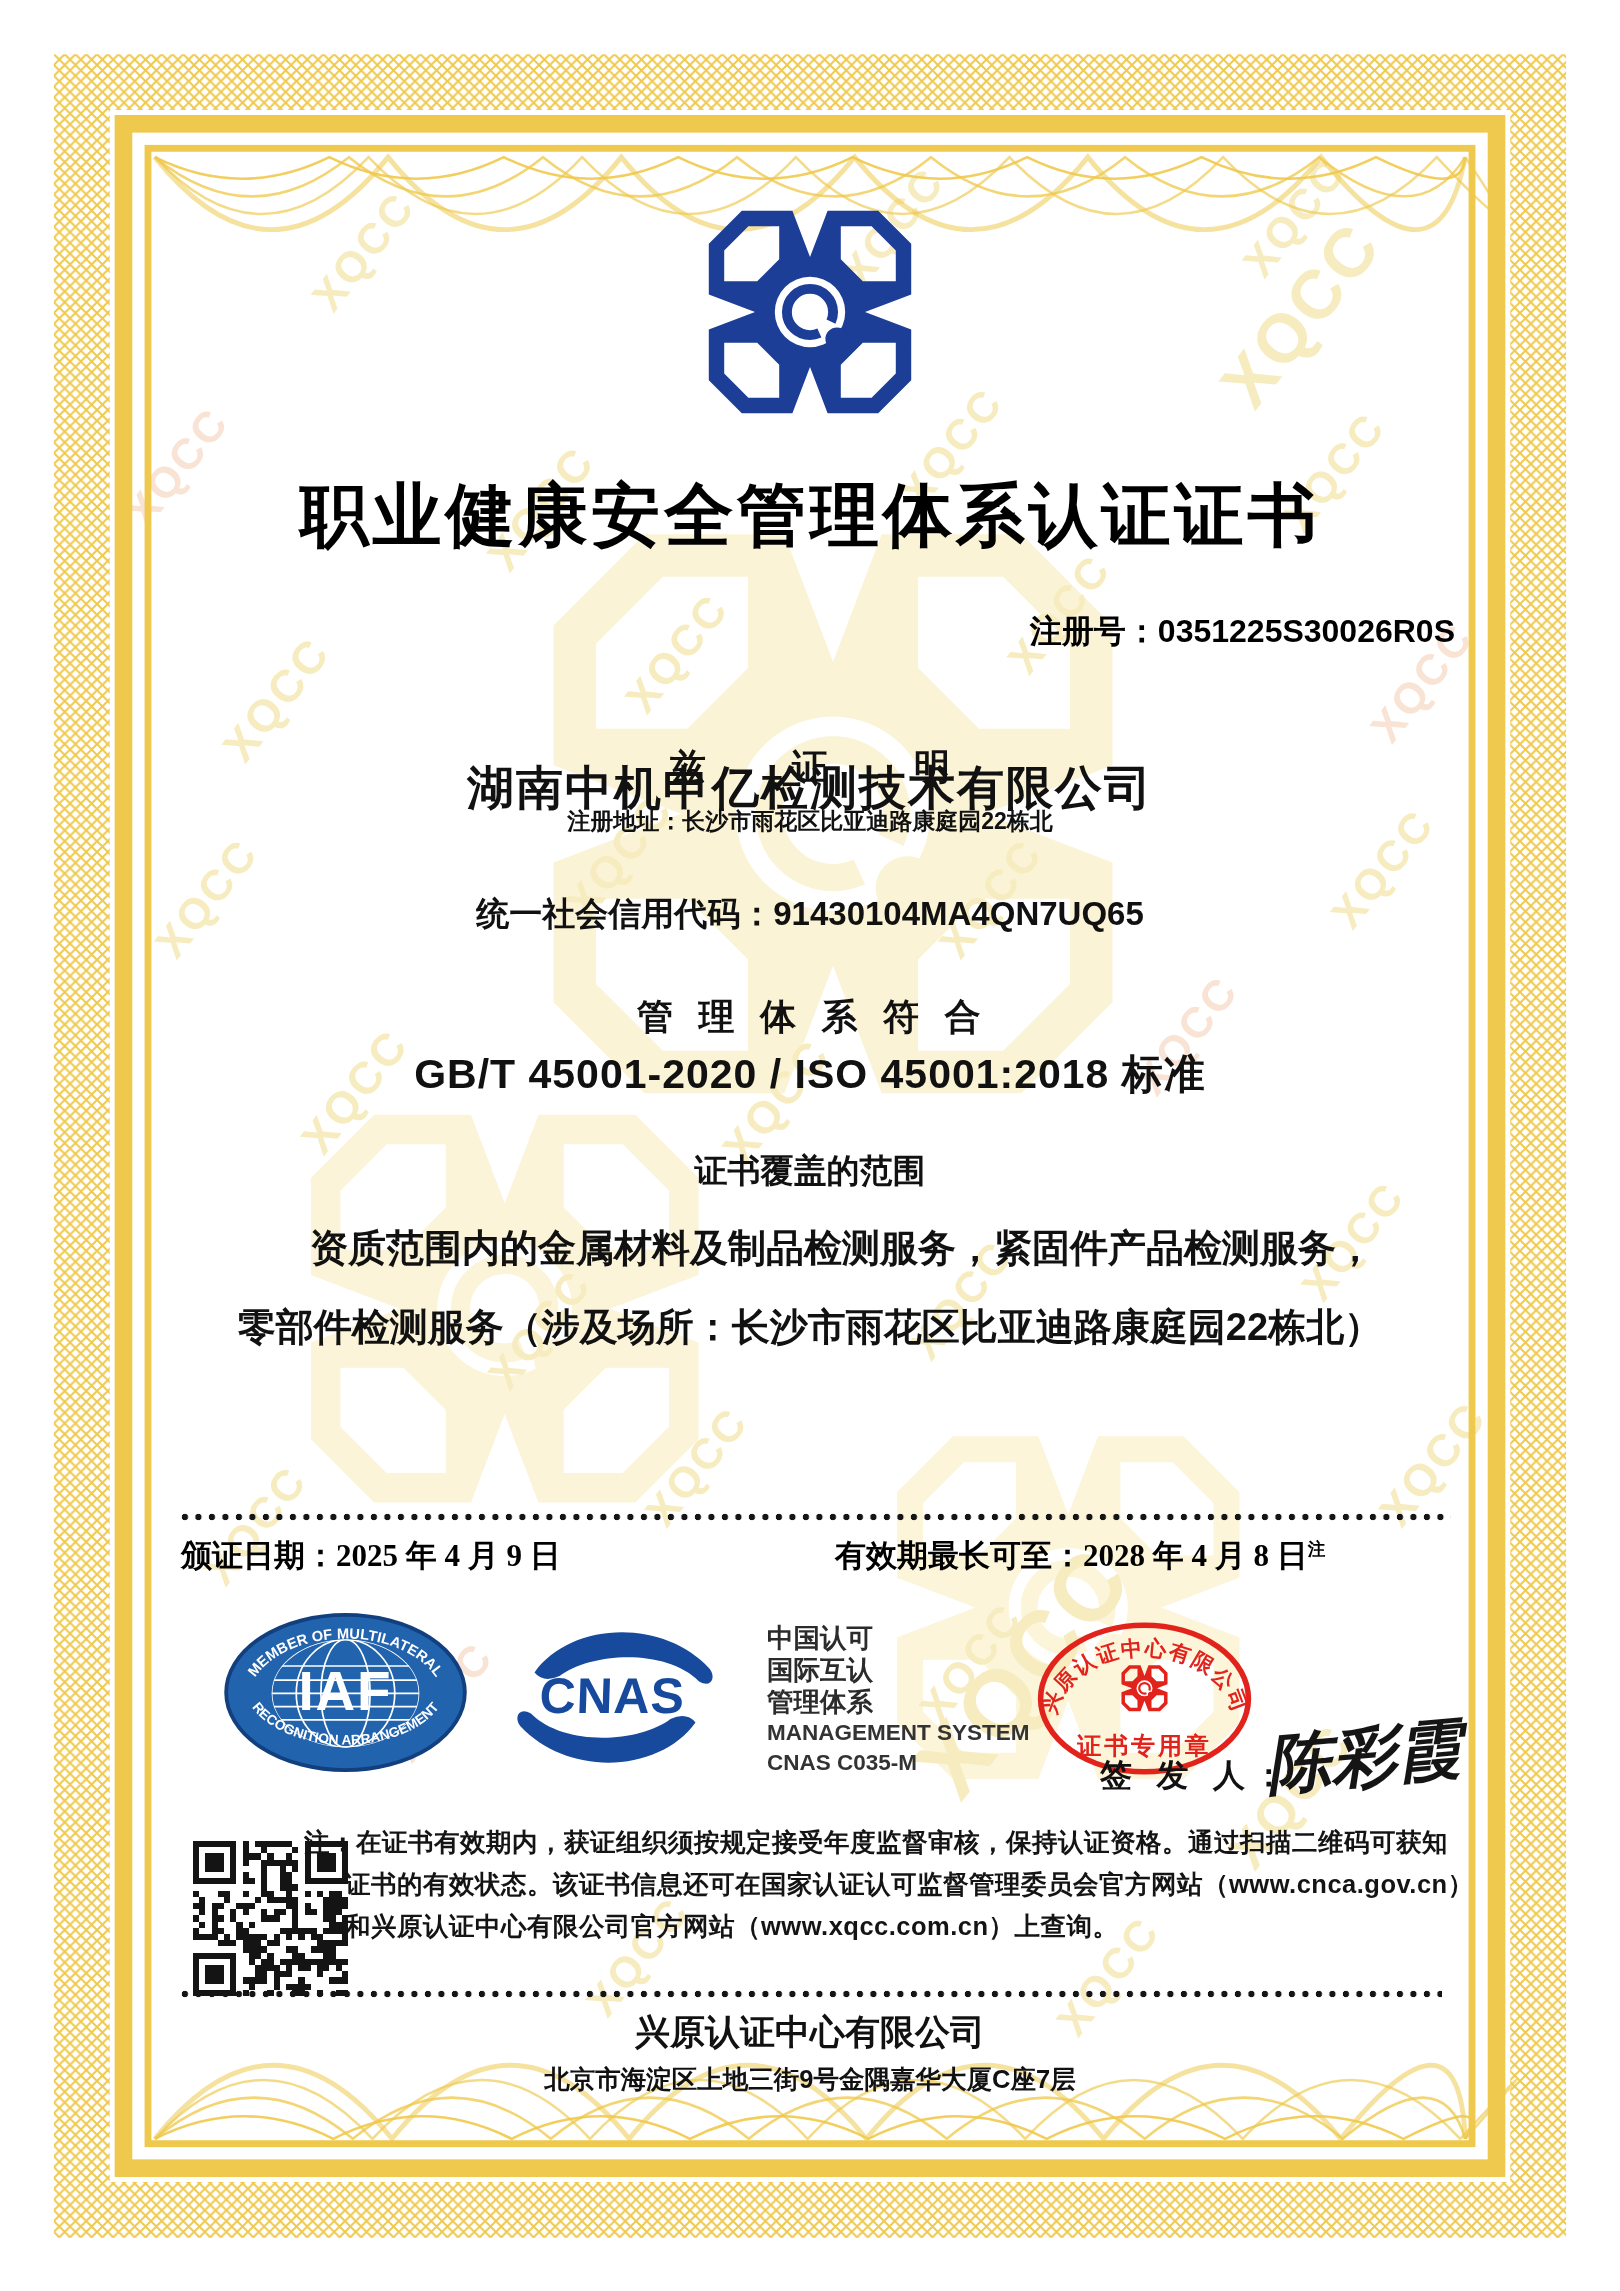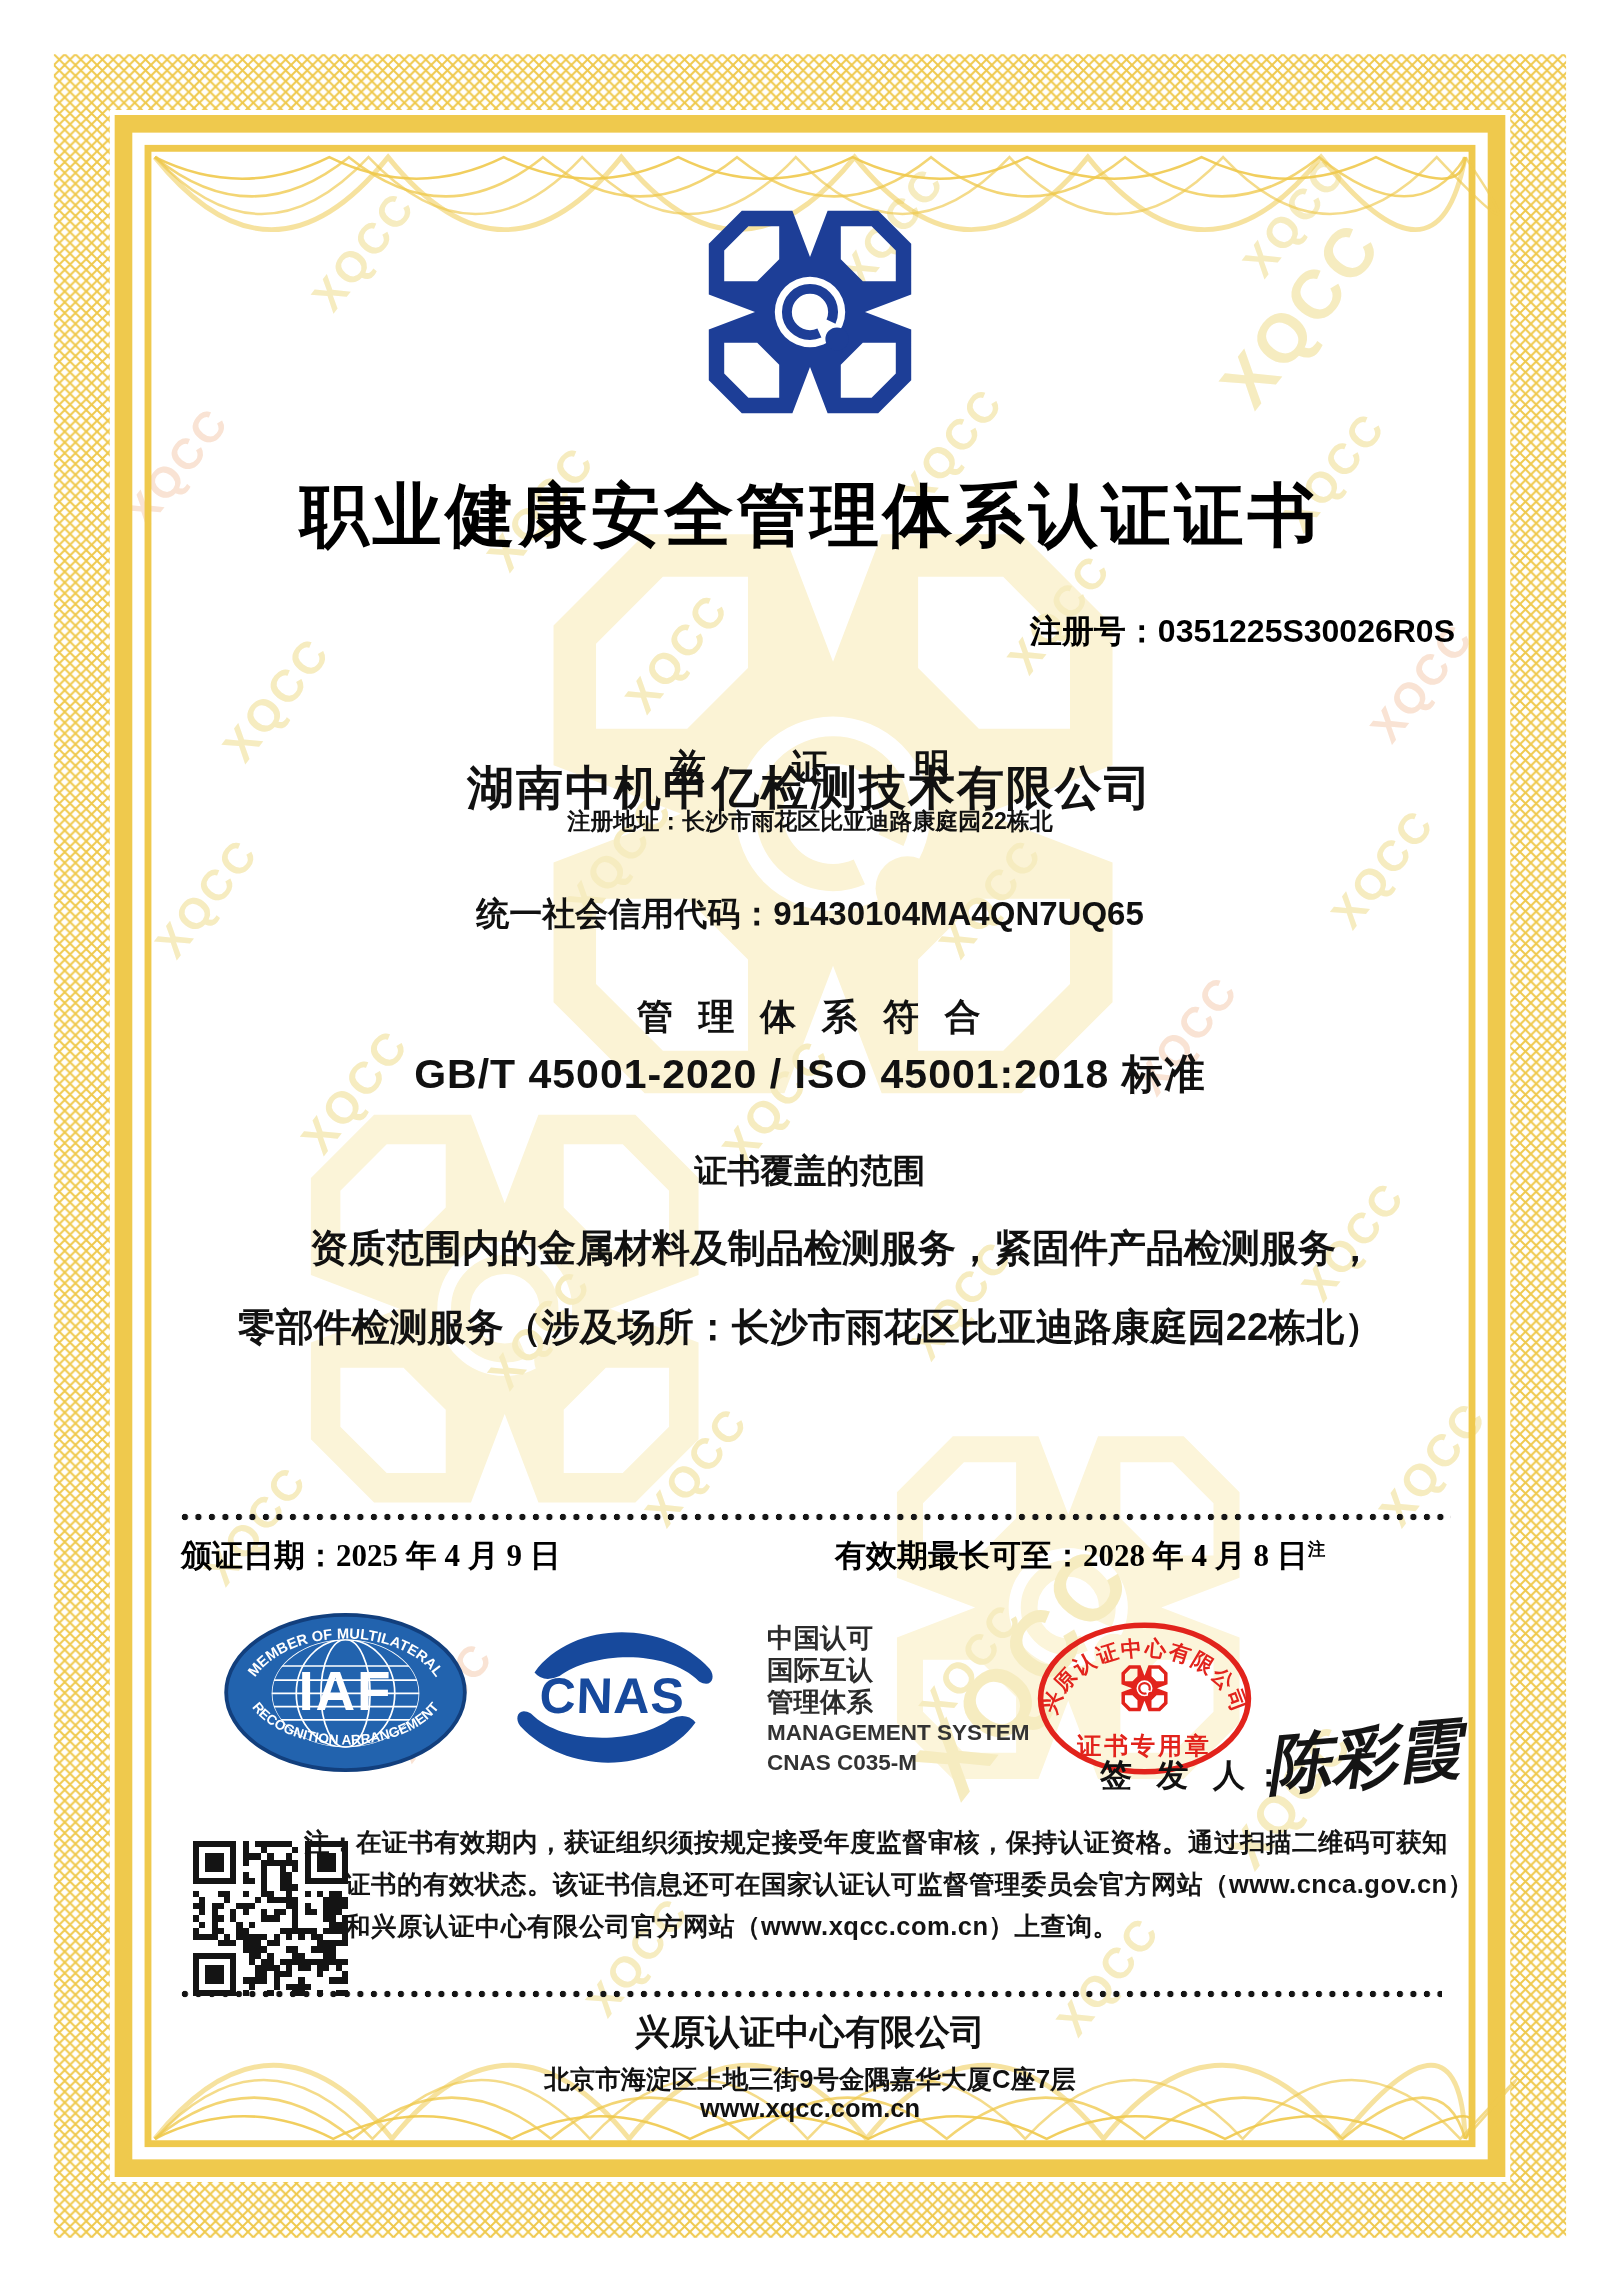--- a/index.html
+++ b/index.html
@@ -432,16 +432,15 @@
     </svg>
 
   <div class="abs noteline n1 z1">注：在证书有效期内，获证组织须按规定接受年度监督审核，保持认证资格。通过扫描二维码可获知</div>
   <div class="abs noteline n3 z1">和兴原认证中心有限公司官方网站（www.xqcc.com.cn）上查询。</div>
   <div class="abs noteline n2 z1">证书的有效状态。该证书信息还可在国家认证认可监督管理委员会官方网站（www.cnca.gov.cn）</div>
 
   <div class="dotline" style="left:181px;top:1990px;width:1261px;"></div>
 
   <div class="abs ctr fname z1">兴原认证中心有限公司</div>
   <div class="abs ctr faddr z1">北京市海淀区上地三街9号金隅嘉华大厦C座7层</div>
-  <div class="abs ctr fweb z1">www.xqcc.com.cn</div>
 
 </div>
 
 
 </body></html>

